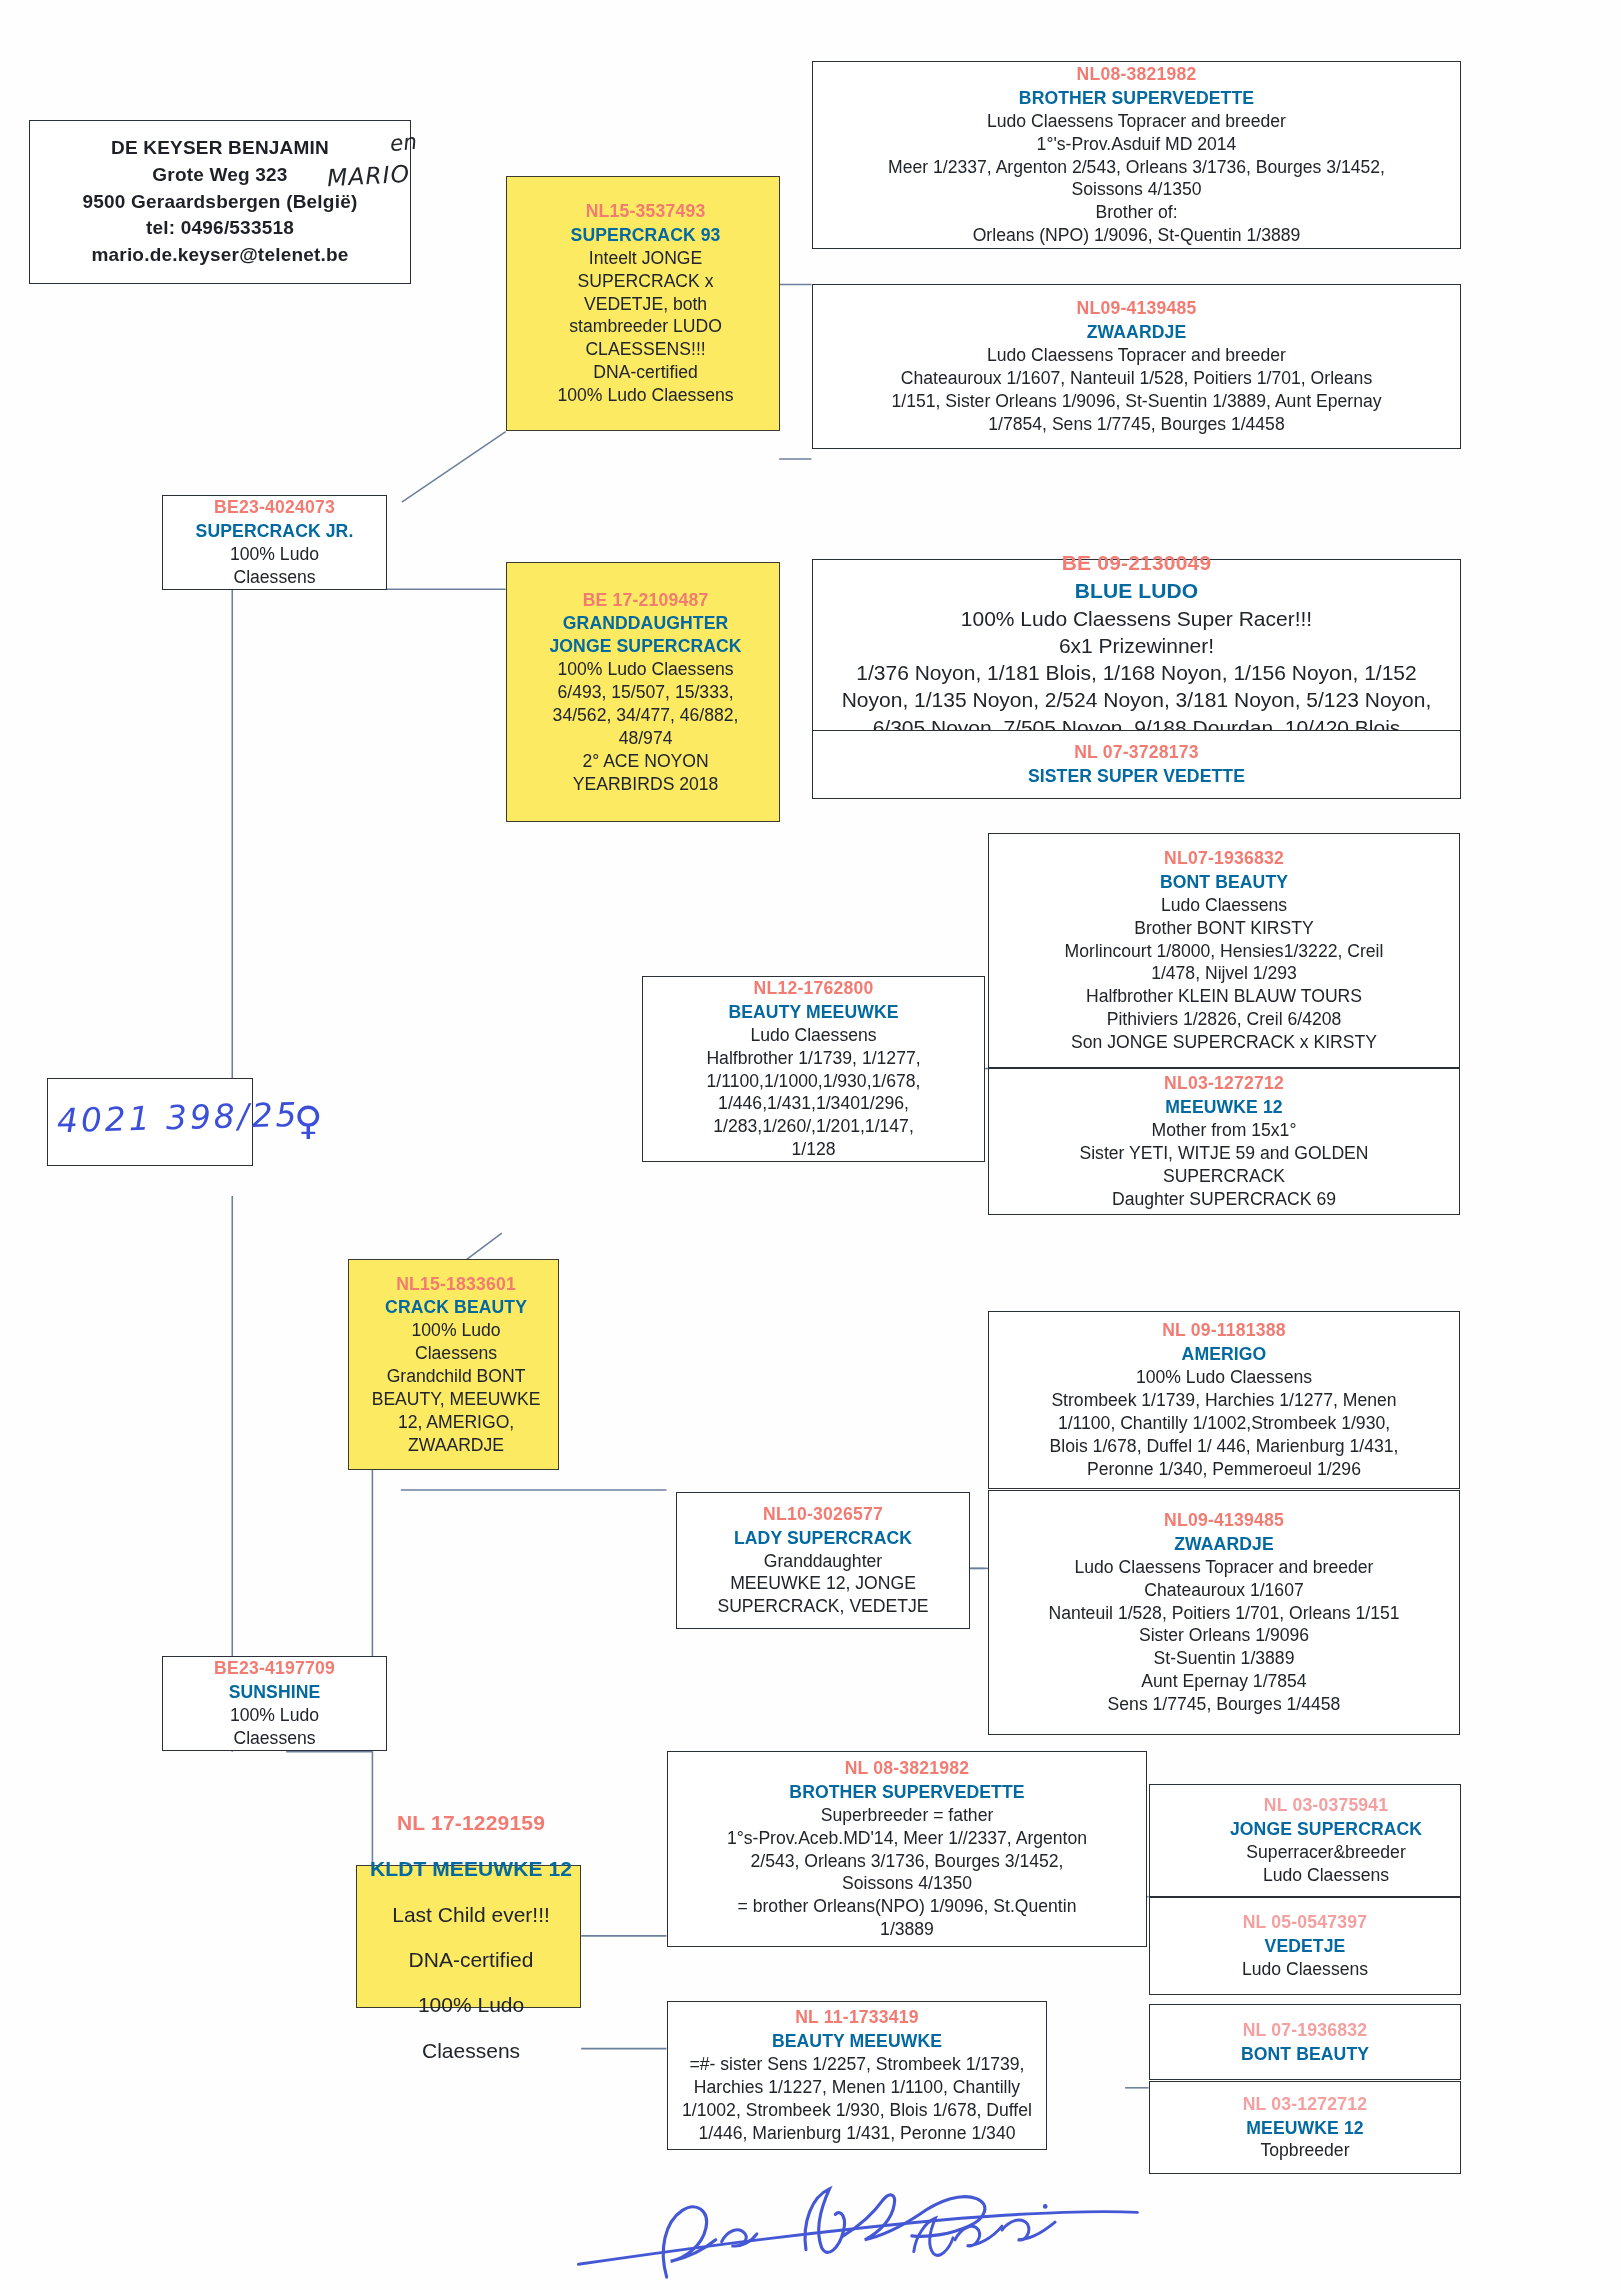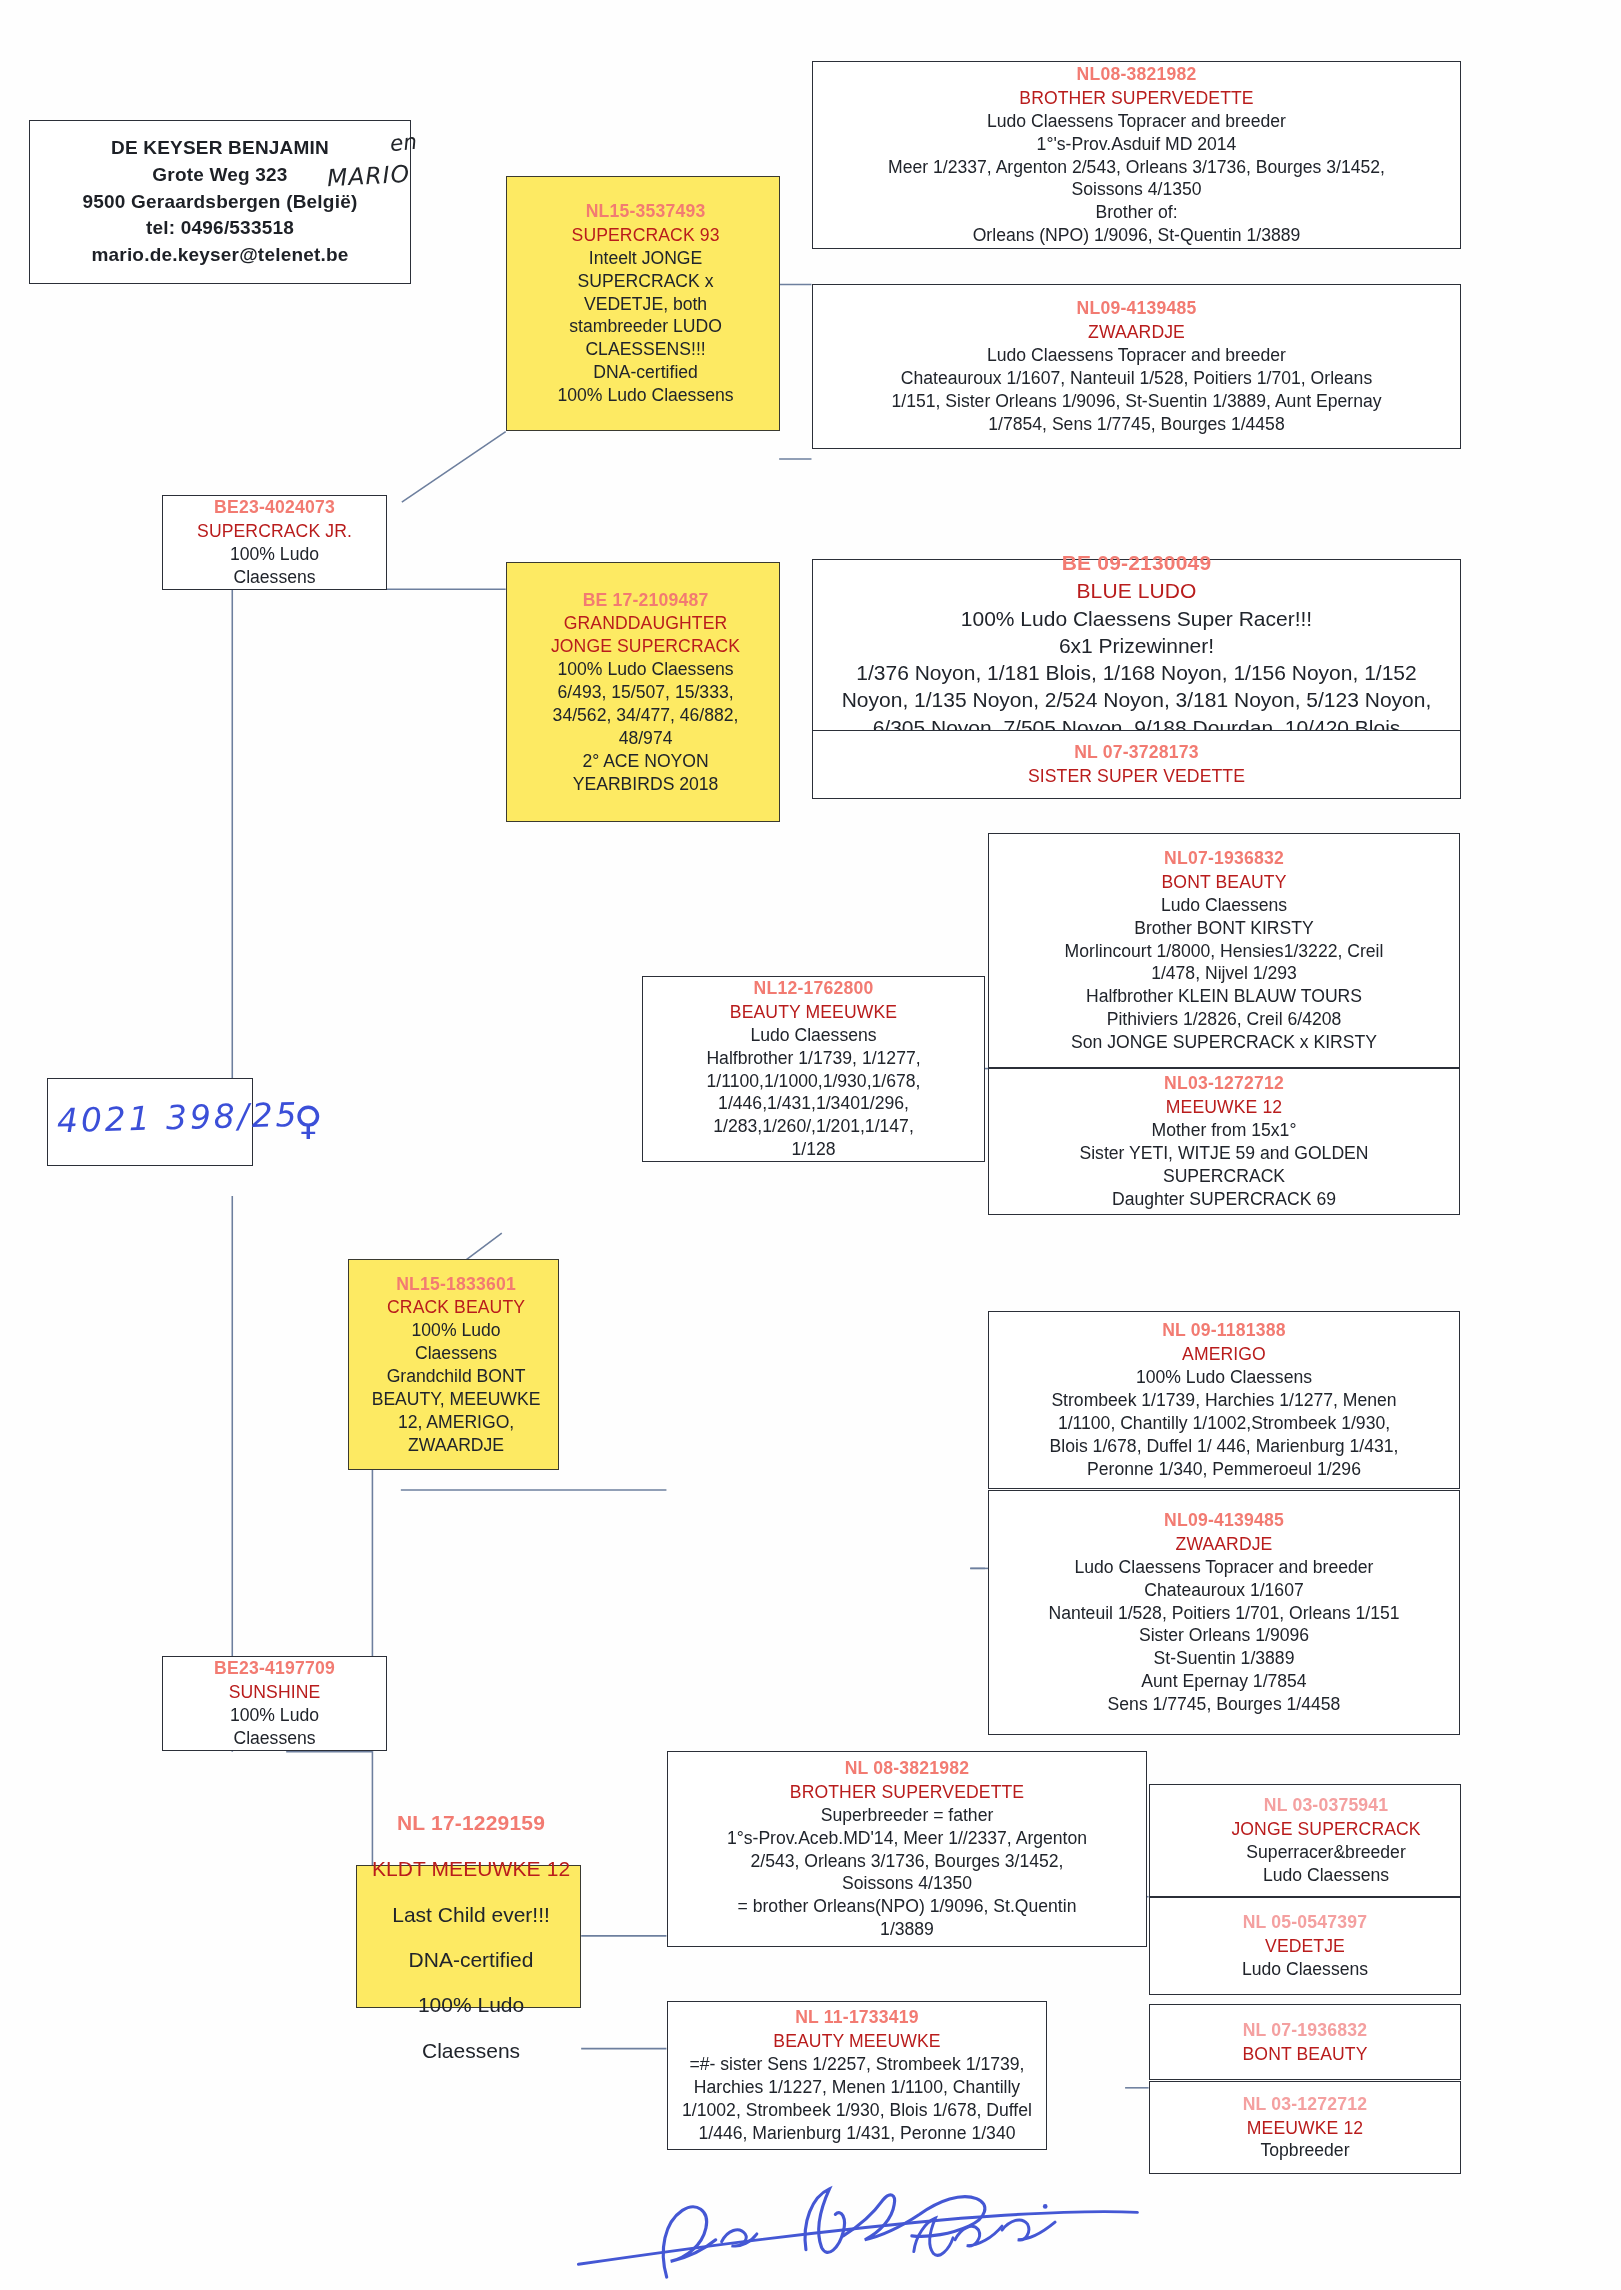--- a/index.html
+++ b/index.html
@@ -30,22 +30,22 @@
   }
   .box.yellow{ background:#fdea63; border-color:#3a3a30;padding-left:11px; }
   .ring{
     color:#f27b72;
     font-weight:bold;
     letter-spacing:0.2px;
     margin-bottom:1px;
   }
   .ring.pale{ color:#f4a0a0; }
   .nm{
-    font-weight:normal;
-    color:#b91c1c;
+    font-weight:bold;
+    color:#0369a1;
     letter-spacing:0.1px;
   }
   .dt{ color:#20242b; }
   .owner{
     font-weight:bold;
     letter-spacing:0.2px;
   }
   .owner div{ padding:1px 0; }
   .diag{
     position:absolute;
@@ -247,20 +247,27 @@
     <div class="ring">NL12-1762800</div>
     <div class="nm">BEAUTY MEEUWKE</div>
     <div class="dt">Ludo Claessens</div>
     <div class="dt">Halfbrother 1/1739, 1/1277,</div>
     <div class="dt">1/1100,1/1000,1/930,1/678,</div>
     <div class="dt">1/446,1/431,1/3401/296,</div>
     <div class="dt">1/283,1/260/,1/201,1/147,</div>
     <div class="dt">1/128</div>
   </div>
 
+  <div class="box" style="left:676px;top:1492px;width:294px;height:137px;font-size:17.6px;">
+    <div class="ring">NL10-3026577</div>
+    <div class="nm">LADY SUPERCRACK</div>
+    <div class="dt">Granddaughter</div>
+    <div class="dt">MEEUWKE 12, JONGE</div>
+    <div class="dt">SUPERCRACK, VEDETJE</div>
+  </div>
 
   <div class="box" style="left:667px;top:1751px;width:480px;height:196px;font-size:17.6px;">
     <div class="ring">NL 08-3821982</div>
     <div class="nm">BROTHER SUPERVEDETTE</div>
     <div class="dt">Superbreeder = father</div>
     <div class="dt">1°s-Prov.Aceb.MD'14, Meer 1//2337, Argenton</div>
     <div class="dt">2/543, Orleans 3/1736, Bourges 3/1452,</div>
     <div class="dt">Soissons 4/1350</div>
     <div class="dt">= brother Orleans(NPO) 1/9096, St.Quentin</div>
     <div class="dt">1/3889</div>

